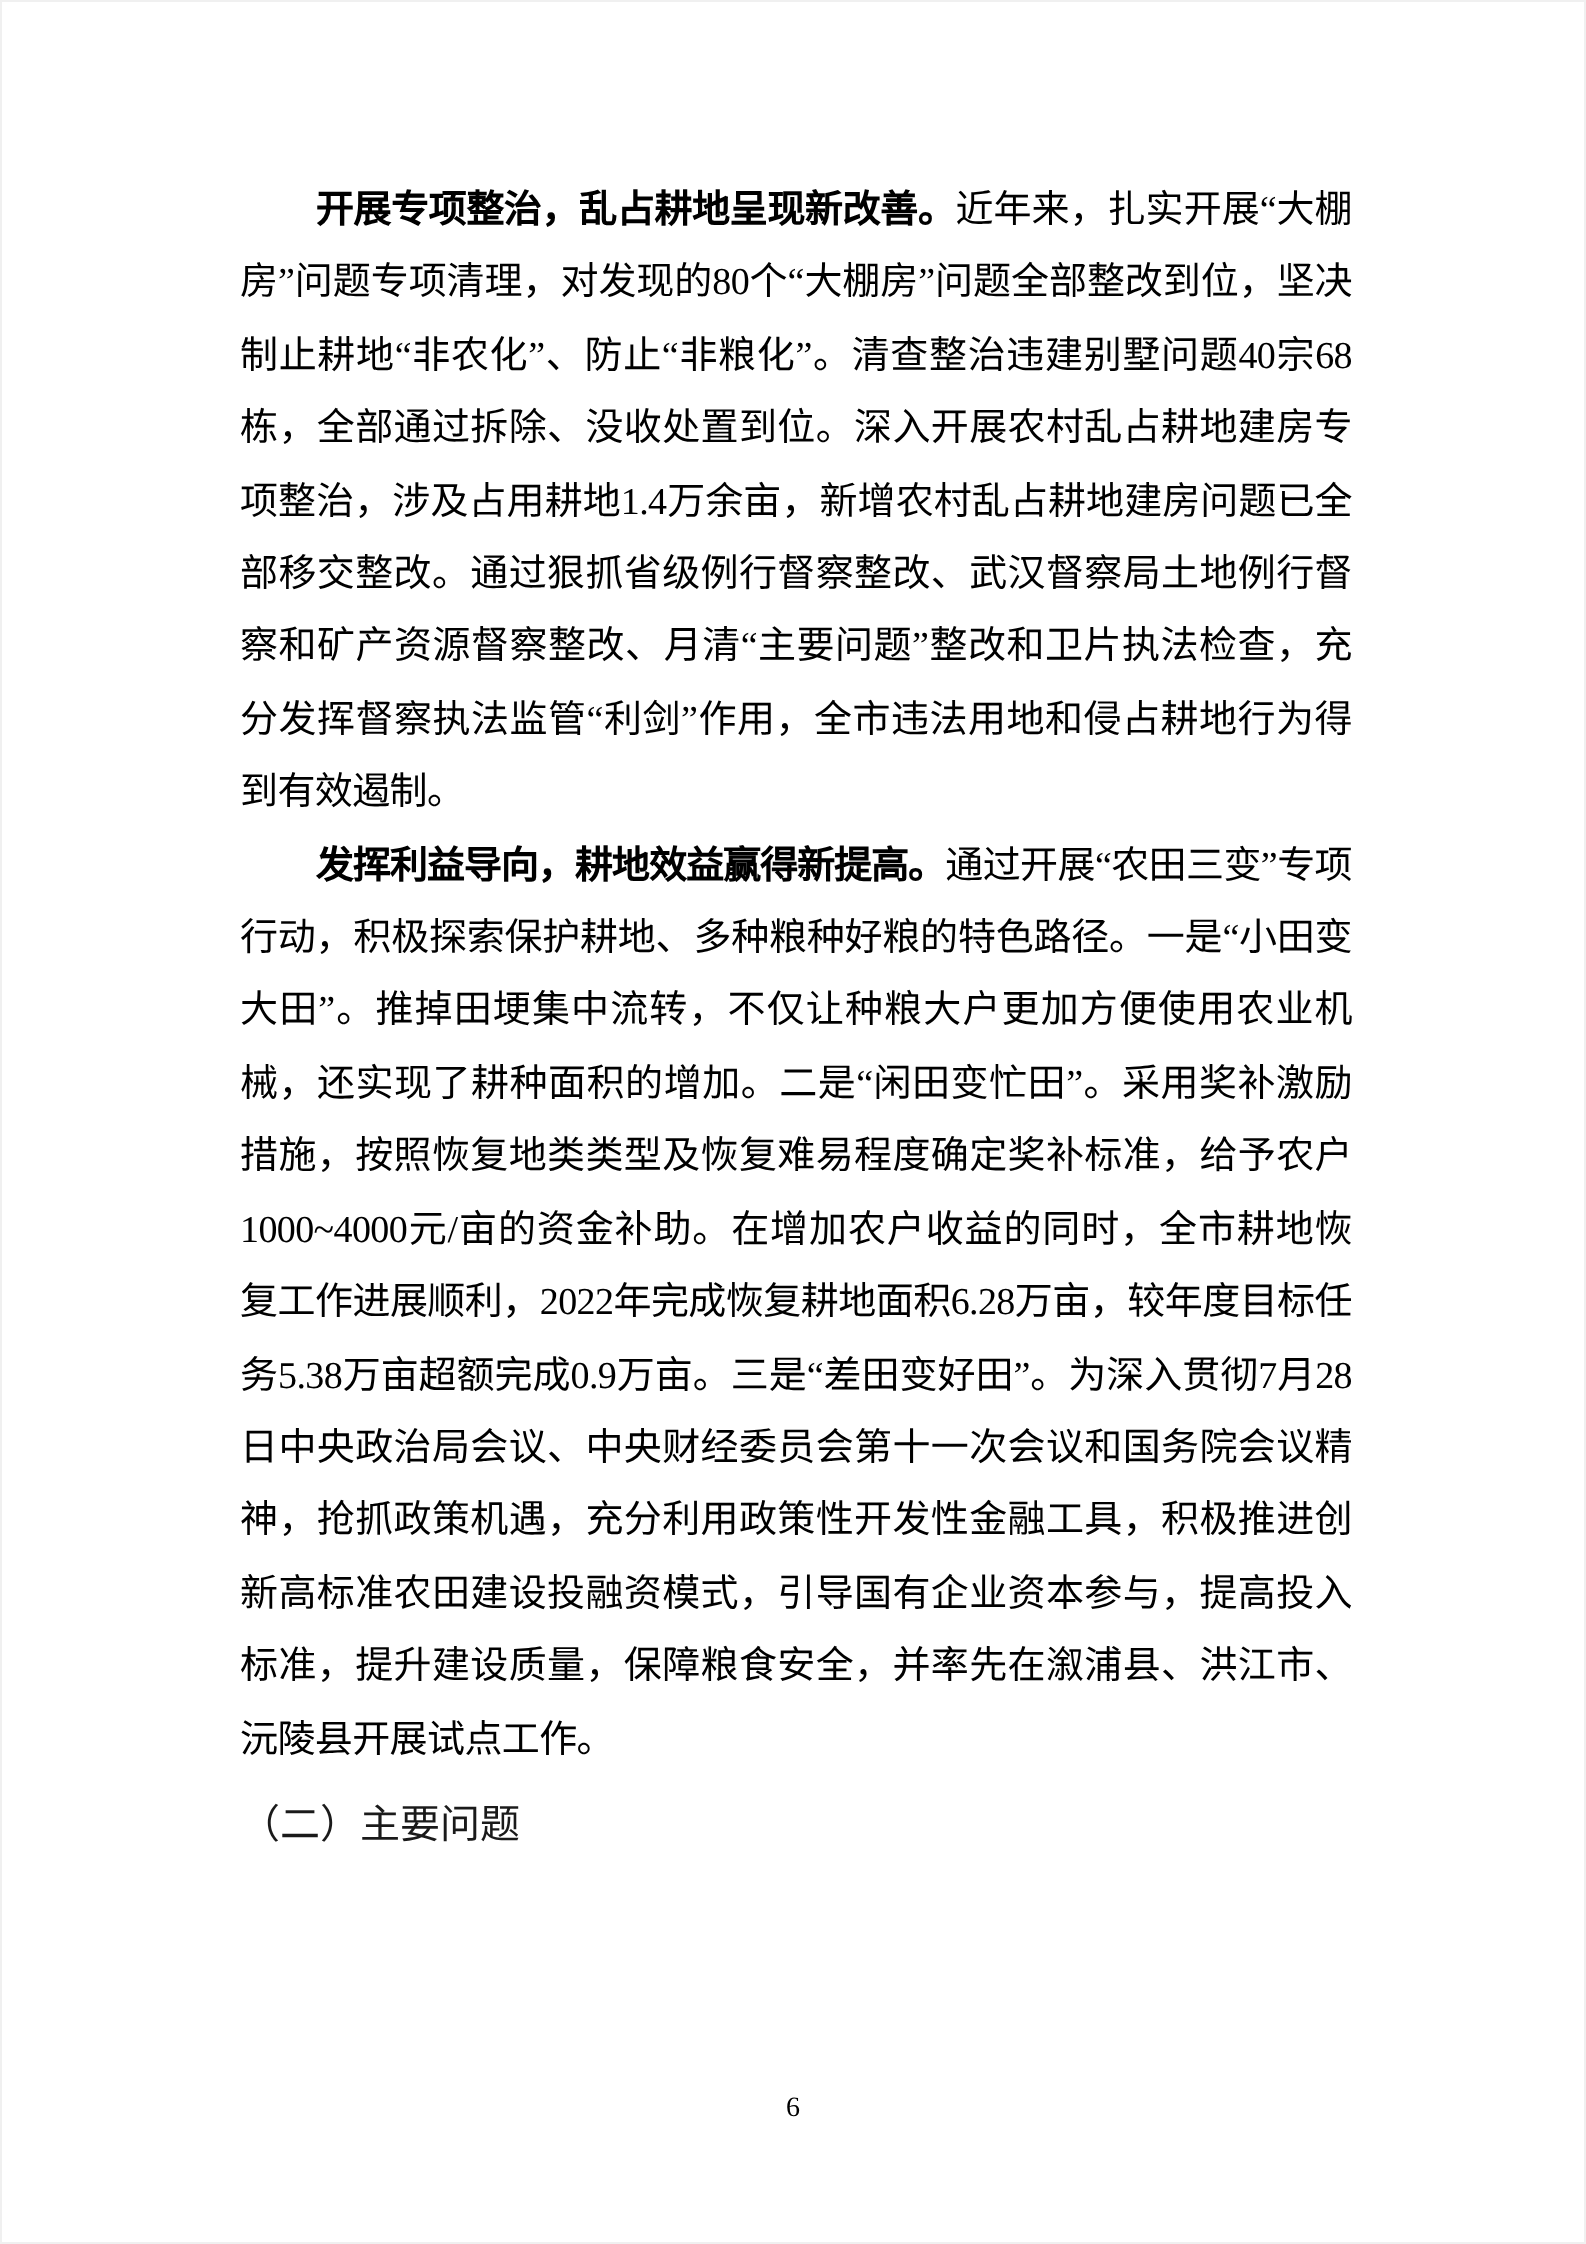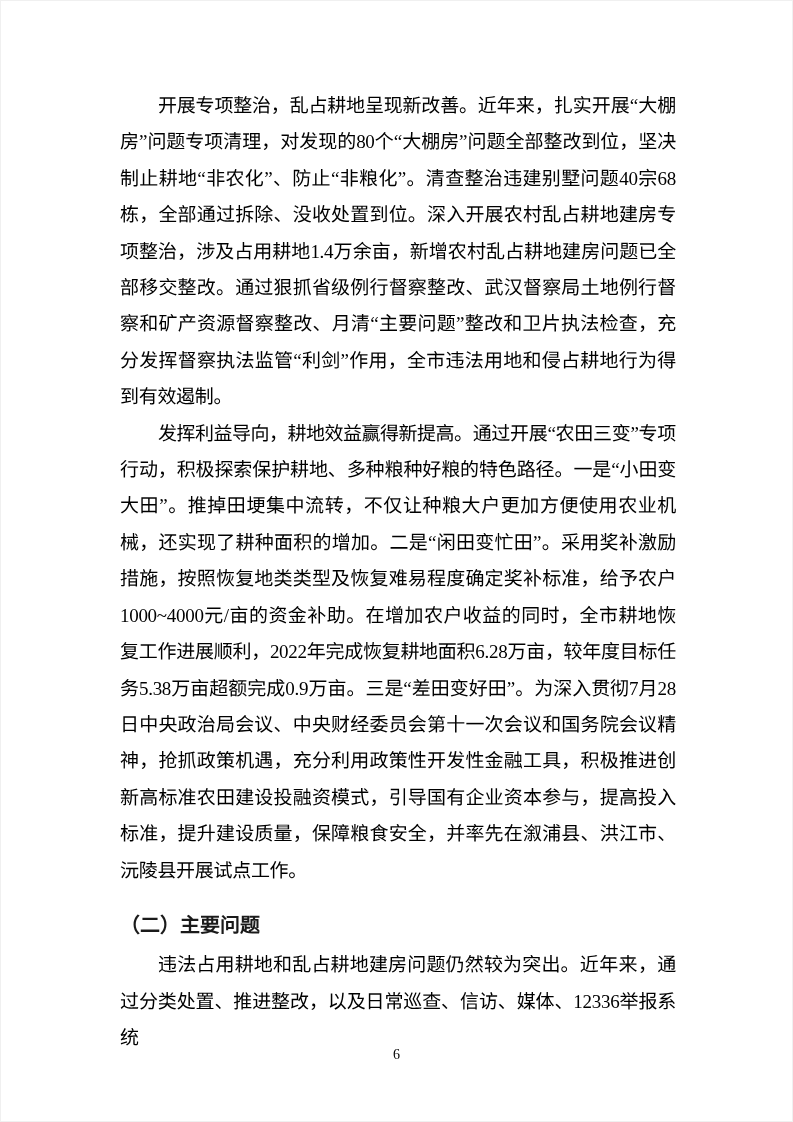--- a/index.html
+++ b/index.html
@@ -28,28 +28,28 @@
     margin: 0;
     font-size: 19px;
     line-height: 36.4px;
     text-align: justify;
     text-indent: 2em;
     letter-spacing: -0.3px;
     font-family: "Liberation Serif", "DejaVu Serif", serif;
   }
   .para .lead {
     font-family: "Liberation Sans", "DejaVu Sans", sans-serif;
-    font-weight: normal;
+    font-weight: bold;
     letter-spacing: -0.5px;
   }
   .section-heading {
-    margin: 18px 0 4px 0;
+    margin: 6px 0 4px 0;
     font-size: 20px;
     line-height: 36.4px;
-    font-weight: 700;
+    font-weight: 400;
     text-indent: 0;
     font-family: "Liberation Sans", "DejaVu Sans", sans-serif;
     color: #1a1a1a;
   }
   .page-number {
     position: absolute;
     left: 0;
     right: 0;
     top: 1046px;
     text-align: center;
@@ -63,18 +63,17 @@
 
 <div class="page">
   <div class="content">
 
     <p class="para"><span class="lead">开展专项整治，乱占耕地呈现新改善。</span><span>近年来，扎实开展“大棚房”问题专项清理，对发现的80个“大棚房”问题全部整改到位，坚决制止耕地“非农化”、防止“非粮化”。清查整治违建别墅问题40宗68栋，全部通过拆除、没收处置到位。深入开展农村乱占耕地建房专项整治，涉及占用耕地1.4万余亩，新增农村乱占耕地建房问题已全部移交整改。通过狠抓省级例行督察整改、武汉督察局土地例行督察和矿产资源督察整改、月清“主要问题”整改和卫片执法检查，充分发挥督察执法监管“利剑”作用，全市违法用地和侵占耕地行为得到有效遏制。</span></p>
 
     <p class="para"><span class="lead">发挥利益导向，耕地效益赢得新提高。</span><span>通过开展“农田三变”专项行动，积极探索保护耕地、多种粮种好粮的特色路径。一是“小田变大田”。推掉田埂集中流转，不仅让种粮大户更加方便使用农业机械，还实现了耕种面积的增加。二是“闲田变忙田”。采用奖补激励措施，按照恢复地类类型及恢复难易程度确定奖补标准，给予农户1000~4000元/亩的资金补助。在增加农户收益的同时，全市耕地恢复工作进展顺利，2022年完成恢复耕地面积6.28万亩，较年度目标任务5.38万亩超额完成0.9万亩。三是“差田变好田”。为深入贯彻7月28日中央政治局会议、中央财经委员会第十一次会议和国务院会议精神，抢抓政策机遇，充分利用政策性开发性金融工具，积极推进创新高标准农田建设投融资模式，引导国有企业资本参与，提高投入标准，提升建设质量，保障粮食安全，并率先在溆浦县、洪江市、沅陵县开展试点工作。</span></p>
 
     <h3 class="section-heading">（二）主要问题</h3>
 
-    <p class="para"><span class="lead">违法占用耕地和乱占耕地建房问题仍然较为突出。</span><span>近年来，通过分类处置、推进整改，以及日常巡查、信访、媒体、12336举报系统</span></p>
 
   </div>
 
   <div class="page-number">6</div>
 </div>
 
 </body></html>

